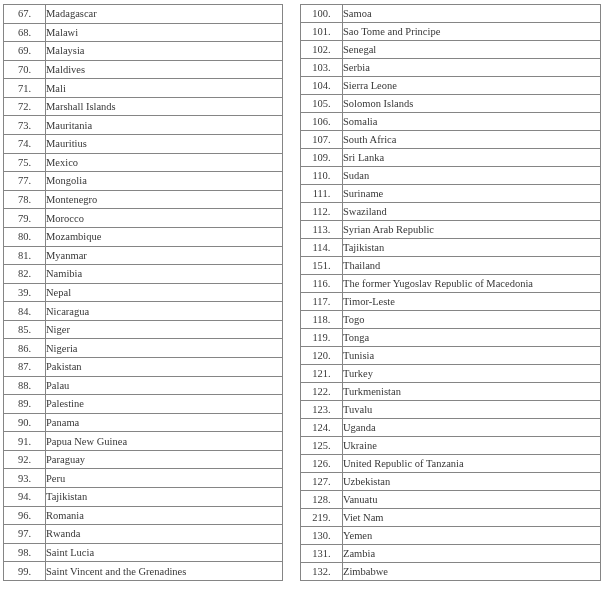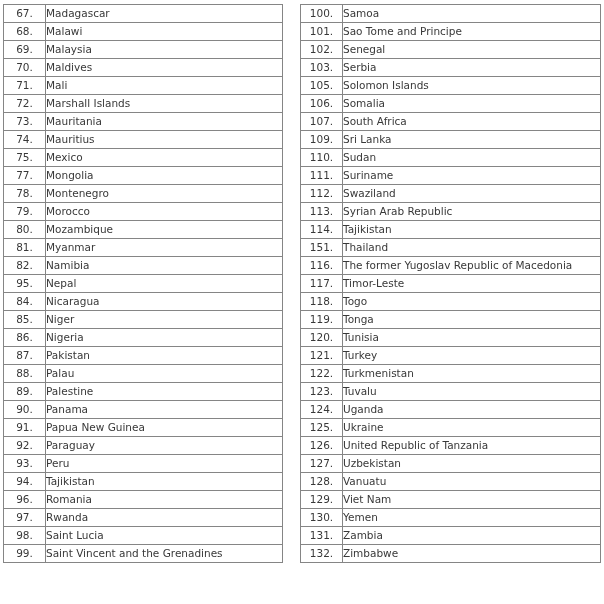--- a/index.html
+++ b/index.html
@@ -14,20 +14,21 @@
     position: absolute;
     top: 4px;
     left: 3px;
     display: flex;
     gap: 17px;
   }
   table.country-table {
     border-collapse: collapse;
     table-layout: fixed;
     background: #7f1d1d;
+    font-family: Liberation Serif, serif;
   }
   table.country-table.left  { width: 280px; }
   table.country-table.right { width: 301px; border-radius: 25px; }
   table.country-table td {
     border: 1px solid var(--border-color, #858585);
     height: 17px;
     line-height: 17px;
     padding: 0;
     font-size: 10.5px;
     color: var(--text-color, #383838);
@@ -103,21 +104,21 @@
         </tr>
         <tr>
           <td class="num">81.</td>
           <td class="name">Myanmar</td>
         </tr>
         <tr>
           <td class="num">82.</td>
           <td class="name">Namibia</td>
         </tr>
         <tr>
-          <td class="num">95.</td>
+          <td class="num">39.</td>
           <td class="name">Nepal</td>
         </tr>
         <tr>
           <td class="num">84.</td>
           <td class="name">Nicaragua</td>
         </tr>
         <tr>
           <td class="num">85.</td>
           <td class="name">Niger</td>
         </tr>
@@ -187,20 +188,24 @@
         </tr>
         <tr>
           <td class="num">102.</td>
           <td class="name">Senegal</td>
         </tr>
         <tr>
           <td class="num">103.</td>
           <td class="name">Serbia</td>
         </tr>
         <tr>
+          <td class="num">104.</td>
+          <td class="name">Sierra Leone</td>
+        </tr>
+        <tr>
           <td class="num">105.</td>
           <td class="name">Solomon Islands</td>
         </tr>
         <tr>
           <td class="num">106.</td>
           <td class="name">Somalia</td>
         </tr>
         <tr>
           <td class="num">107.</td>
           <td class="name">South Africa</td>
@@ -279,21 +284,21 @@
         </tr>
         <tr>
           <td class="num">127.</td>
           <td class="name">Uzbekistan</td>
         </tr>
         <tr>
           <td class="num">128.</td>
           <td class="name">Vanuatu</td>
         </tr>
         <tr>
-          <td class="num">129.</td>
+          <td class="num">219.</td>
           <td class="name">Viet Nam</td>
         </tr>
         <tr>
           <td class="num">130.</td>
           <td class="name">Yemen</td>
         </tr>
         <tr>
           <td class="num">131.</td>
           <td class="name">Zambia</td>
         </tr>

